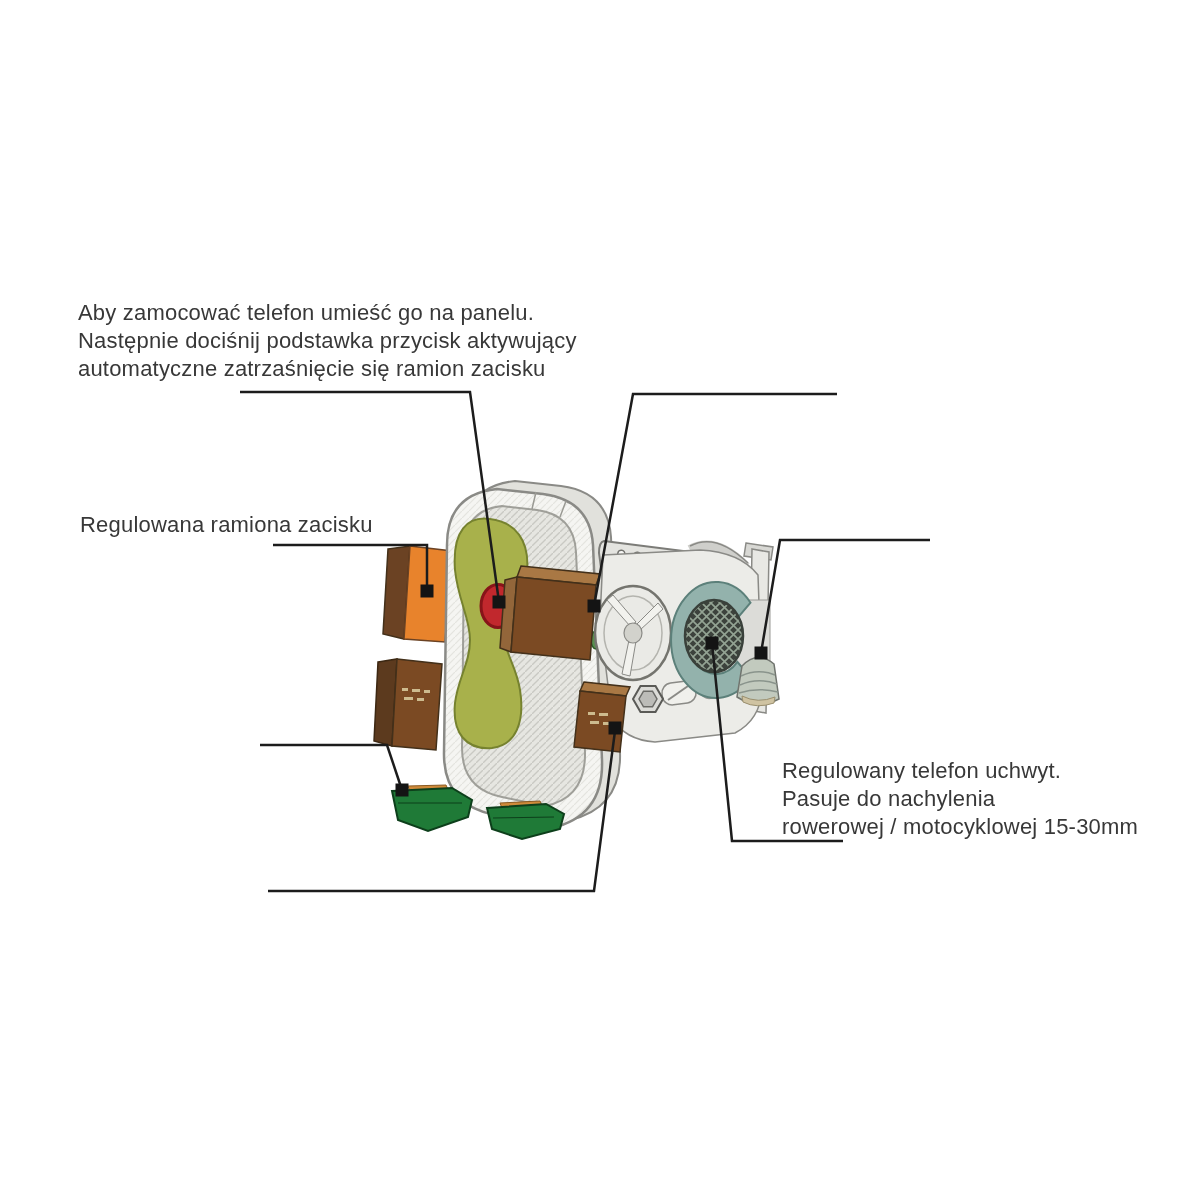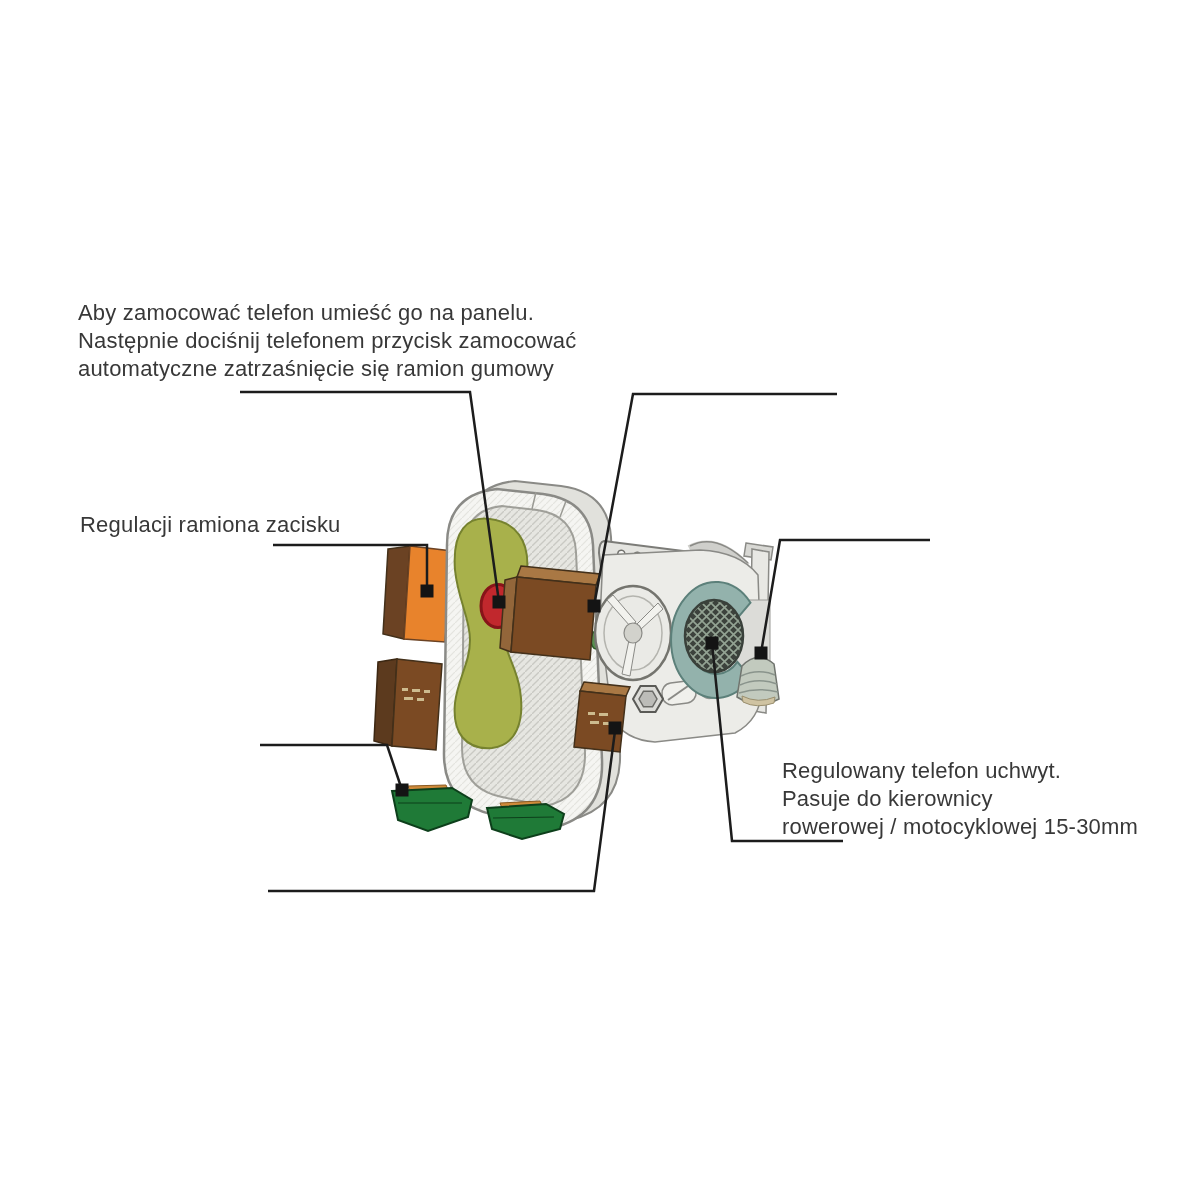--- a/index.html
+++ b/index.html
@@ -159,29 +159,29 @@
       <rect x="420.5" y="584.5" width="13" height="13"></rect>
       <rect x="754.5" y="646.5" width="13" height="13"></rect>
       <rect x="395.5" y="783.5" width="13" height="13"></rect>
       <rect x="705.5" y="636.5" width="13" height="13"></rect>
       <rect x="608.5" y="721.5" width="13" height="13"></rect>
     </g>
   </svg>
 
   <div class="label" style="left:78px;top:299px">
     <div>Aby zamocować telefon umieść go na panelu.</div>
-    <div>Następnie dociśnij telefonem przycisk zamocować</div>
-    <div>automatyczne zatrzaśnięcie się ramion gumowy</div>
+    <div>Następnie dociśnij podstawka przycisk aktywujący</div>
+    <div>automatyczne zatrzaśnięcie się ramion zacisku</div>
   </div>
 
 
-  <div class="label" style="left:80px;top:511px">Regulacji ramiona zacisku</div>
+  <div class="label" style="left:80px;top:511px">Regulowana ramiona zacisku</div>
 
 
 
   <div class="label" style="left:782px;top:757px">
     <div>Regulowany telefon uchwyt.</div>
-    <div>Pasuje do kierownicy</div>
+    <div>Pasuje do nachylenia</div>
     <div>rowerowej / motocyklowej 15-30mm</div>
   </div>
 
 
 </div>
 
 </body></html>

